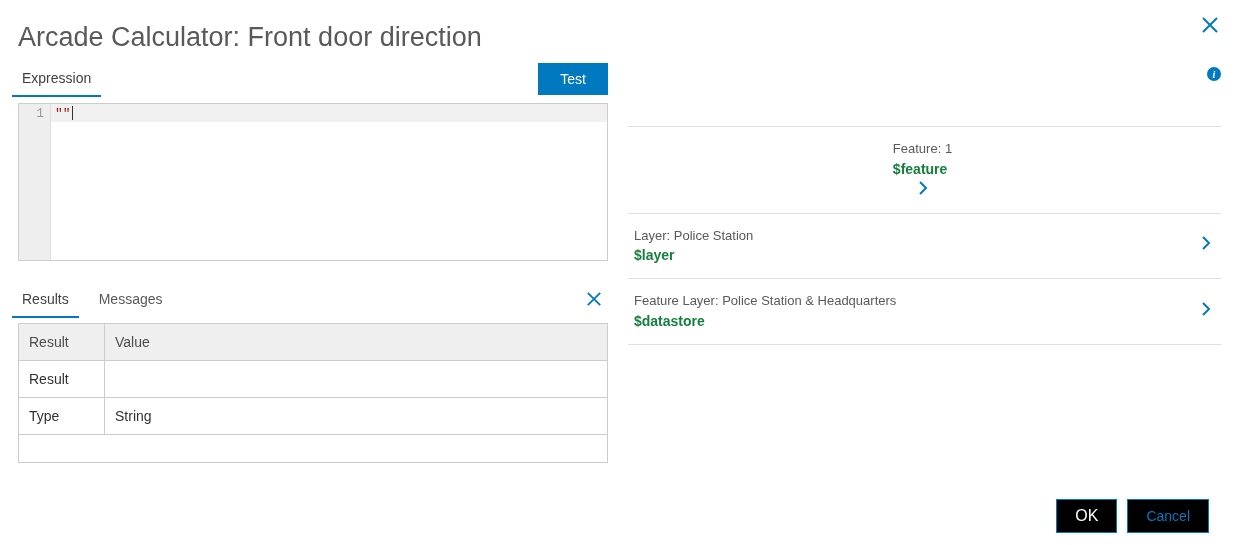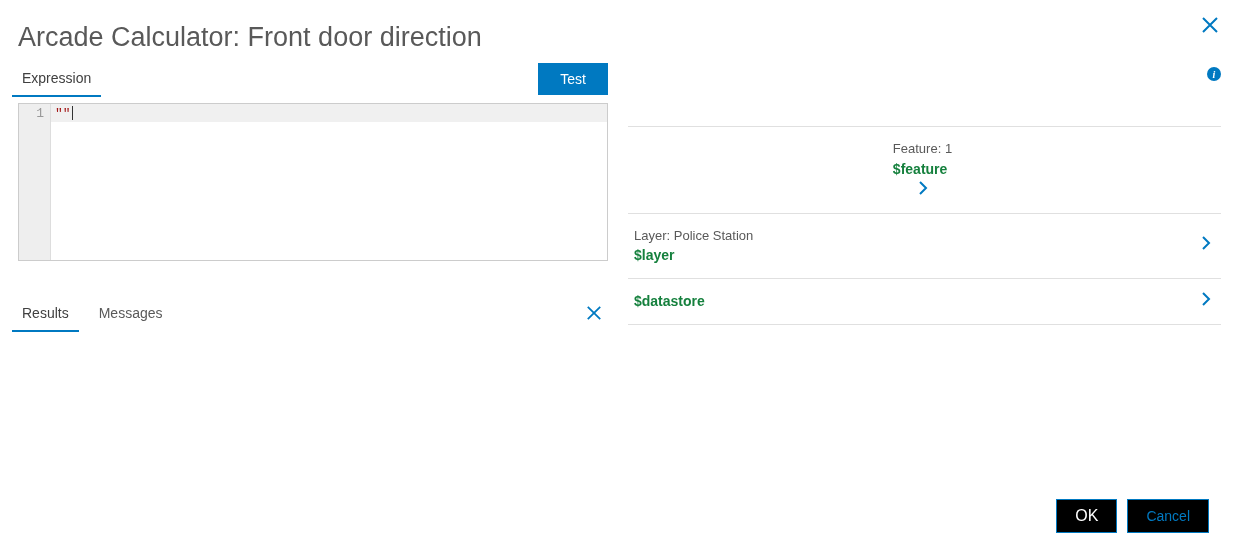--- a/index.html
+++ b/index.html
@@ -115,21 +115,21 @@
     display: inline-block;
     width: 1px;
     height: 14px;
     background: #333;
     margin-left: 1px;
     vertical-align: middle;
   }
 
   
   .results-header {
-    margin-top: 36px;
+    margin-top: 22px;
     display: flex;
     justify-content: space-between;
     align-items: center;
     text-align: center;
   }
   .results-tabs { display: flex; }
   .results-tabs .tab { margin-right: 22px; }
   .clear-x {
     color: #0079c1;
     font-size: 20px;
@@ -288,20 +288,41 @@
         <div class="tab active">Results</div>
         <div class="tab">Messages</div>
       </div>
       <div class="clear-x">
         <svg width="16" height="16" viewBox="0 0 18 18">
             <path d="M2 2 L16 16 M16 2 L2 16" stroke="#0079c1" stroke-width="2" fill="none"></path>
           </svg>
       </div>
     </div>
 
+    <table class="results">
+      <thead>
+        <tr>
+          <th class="col-key">Result</th>
+          <th>Value</th>
+        </tr>
+      </thead>
+      <tbody>
+        <tr>
+          <td>Result</td>
+          <td></td>
+        </tr>
+        <tr>
+          <td>Type</td>
+          <td>String</td>
+        </tr>
+        <tr class="empty">
+            <td colspan="2"></td>
+          </tr>
+      </tbody>
+    </table>
   </div>
 
   <div class="right-pane">
     <div class="right-tabs-row">
       <div class="info-icon">i</div>
     </div>
 
     <div class="globals-list">
       <div class="global-item">
         <div class="global-text">
@@ -316,20 +337,21 @@
         <div class="global-text">
           <div class="global-label">Layer: Police Station</div>
           <div class="global-var">$layer</div>
         </div>
         <span class="chevron"><svg viewBox="0 0 10 16">
               <path d="M2 2 L8 8 L2 14"></path>
             </svg></span>
       </div>
       <div class="global-item">
         <div class="global-text">
+          <div class="global-label">Feature Layer: Police Station &amp; Headquarters</div>
           <div class="global-var">$datastore</div>
         </div>
         <span class="chevron"><svg viewBox="0 0 10 16">
               <path d="M2 2 L8 8 L2 14"></path>
             </svg></span>
       </div>
       <div style="height:400px"></div>
     </div>
   </div>
 </div>

